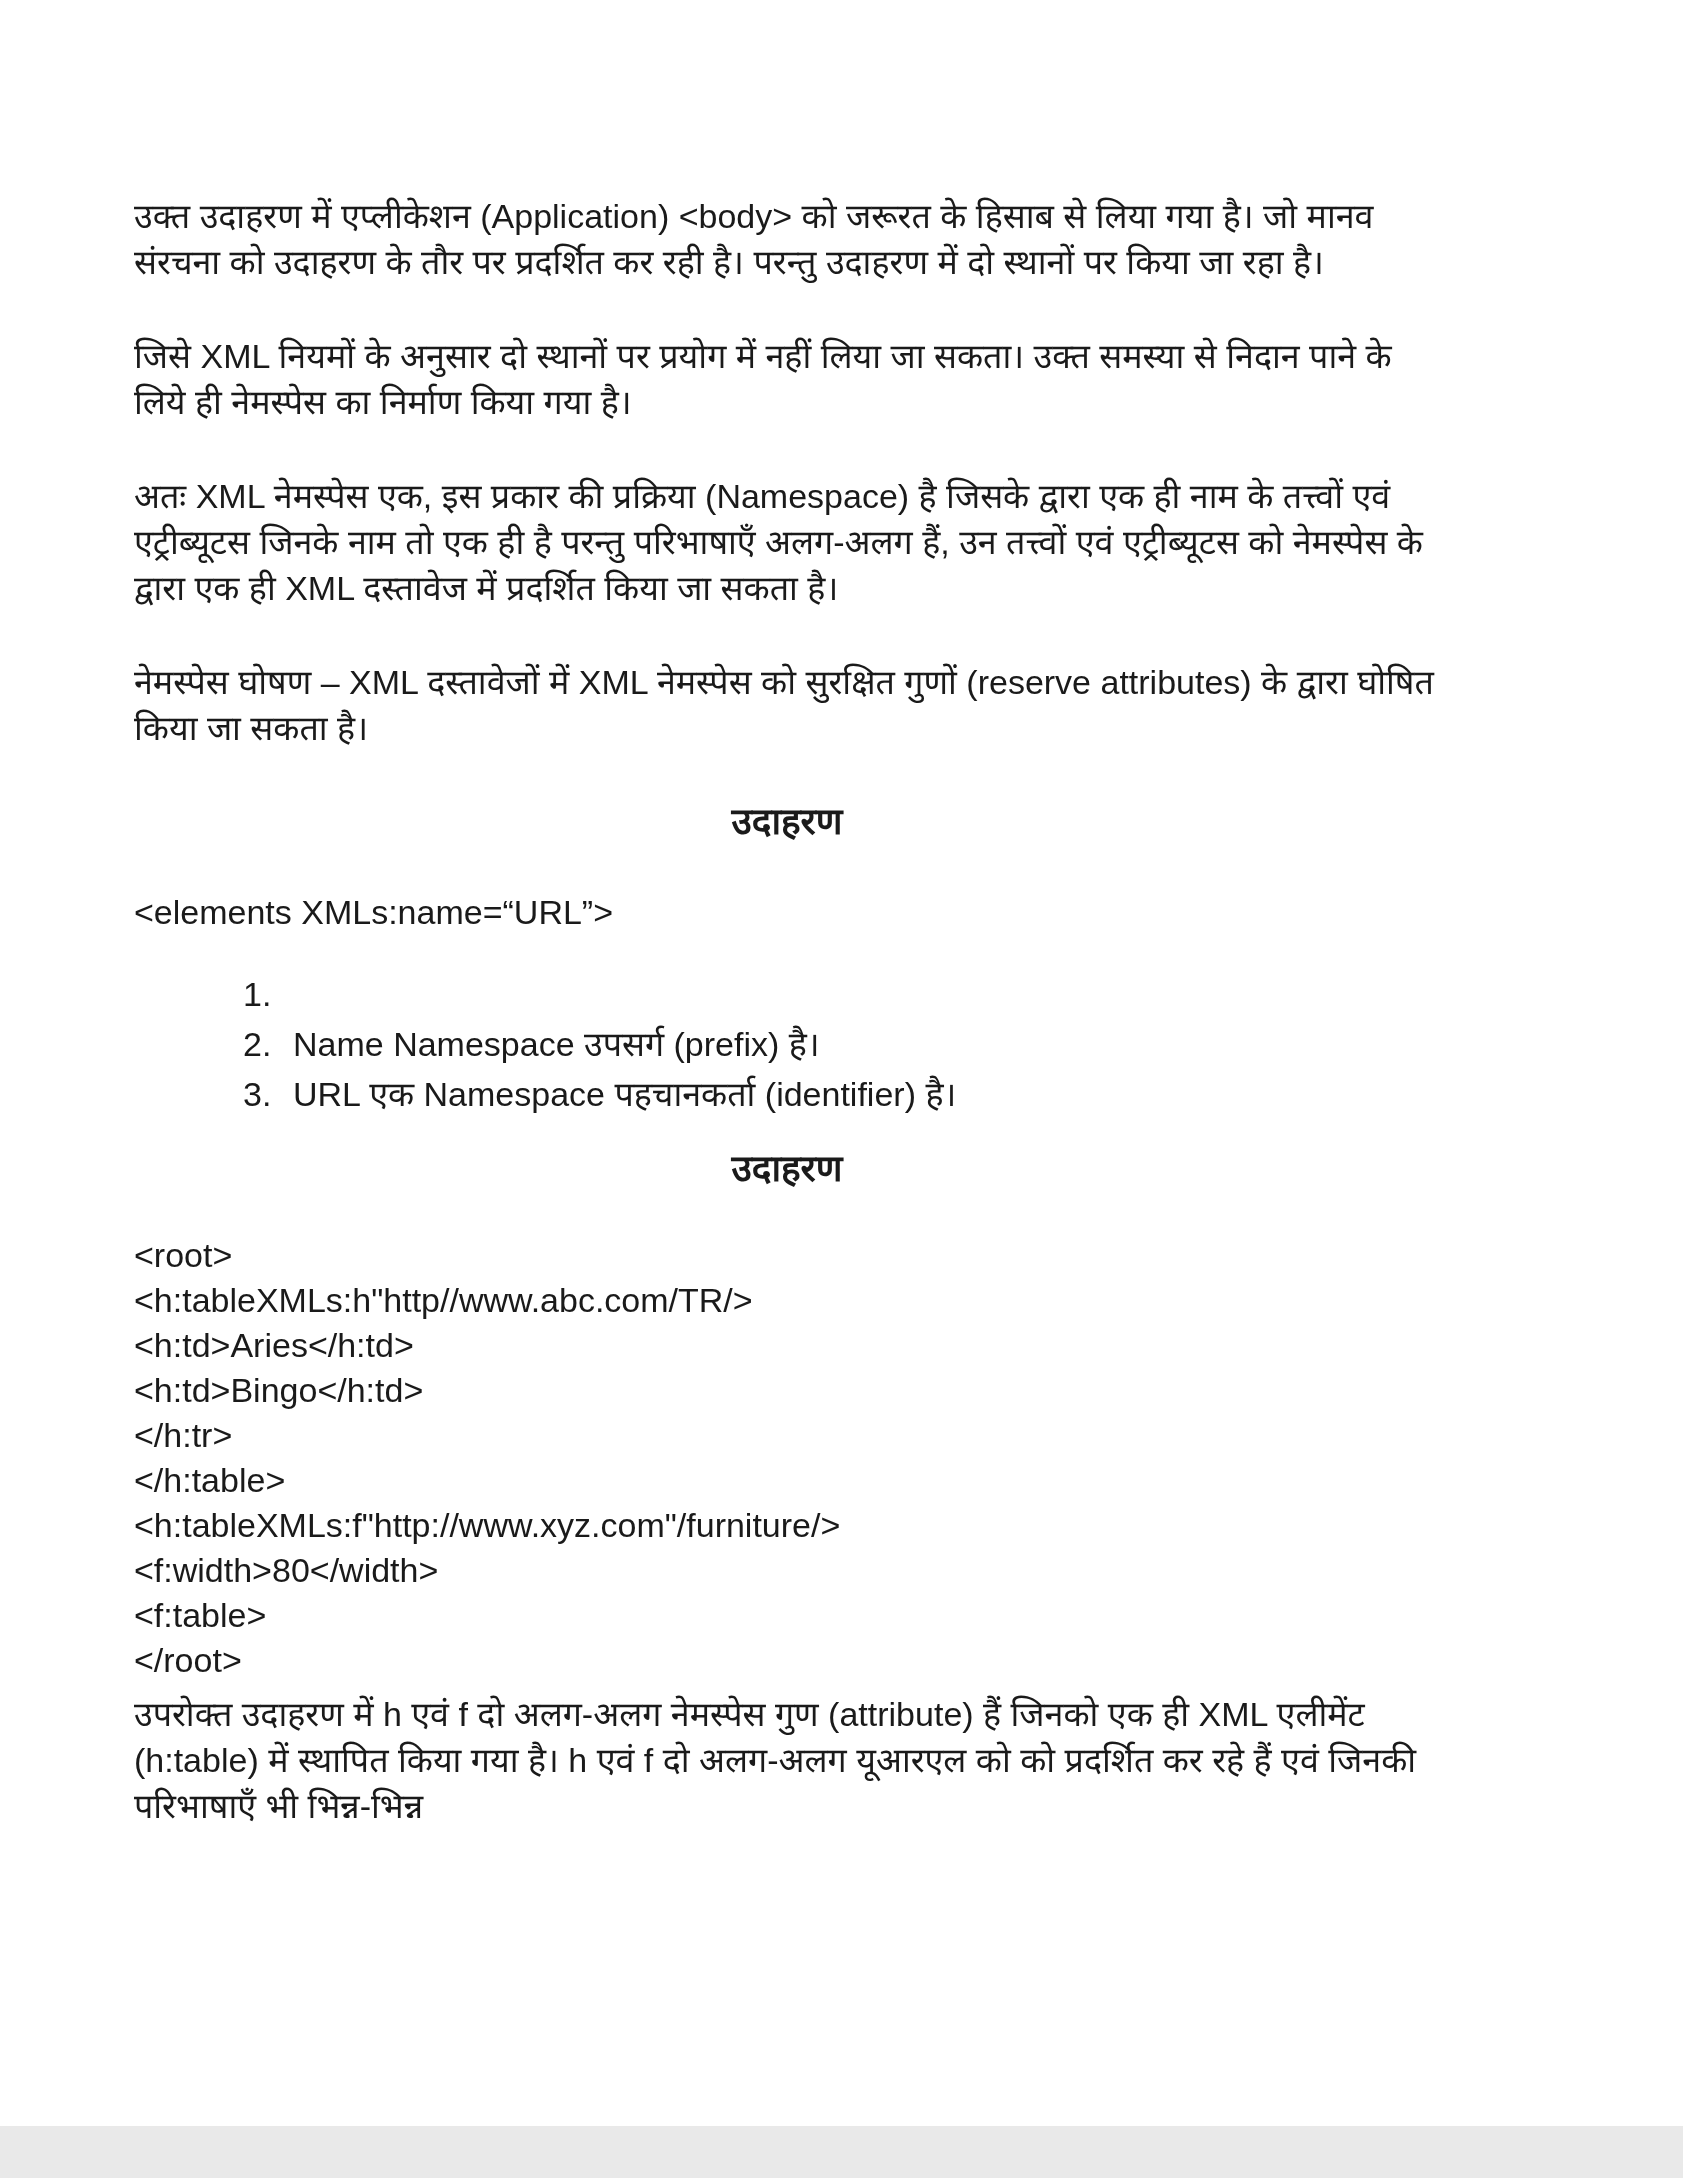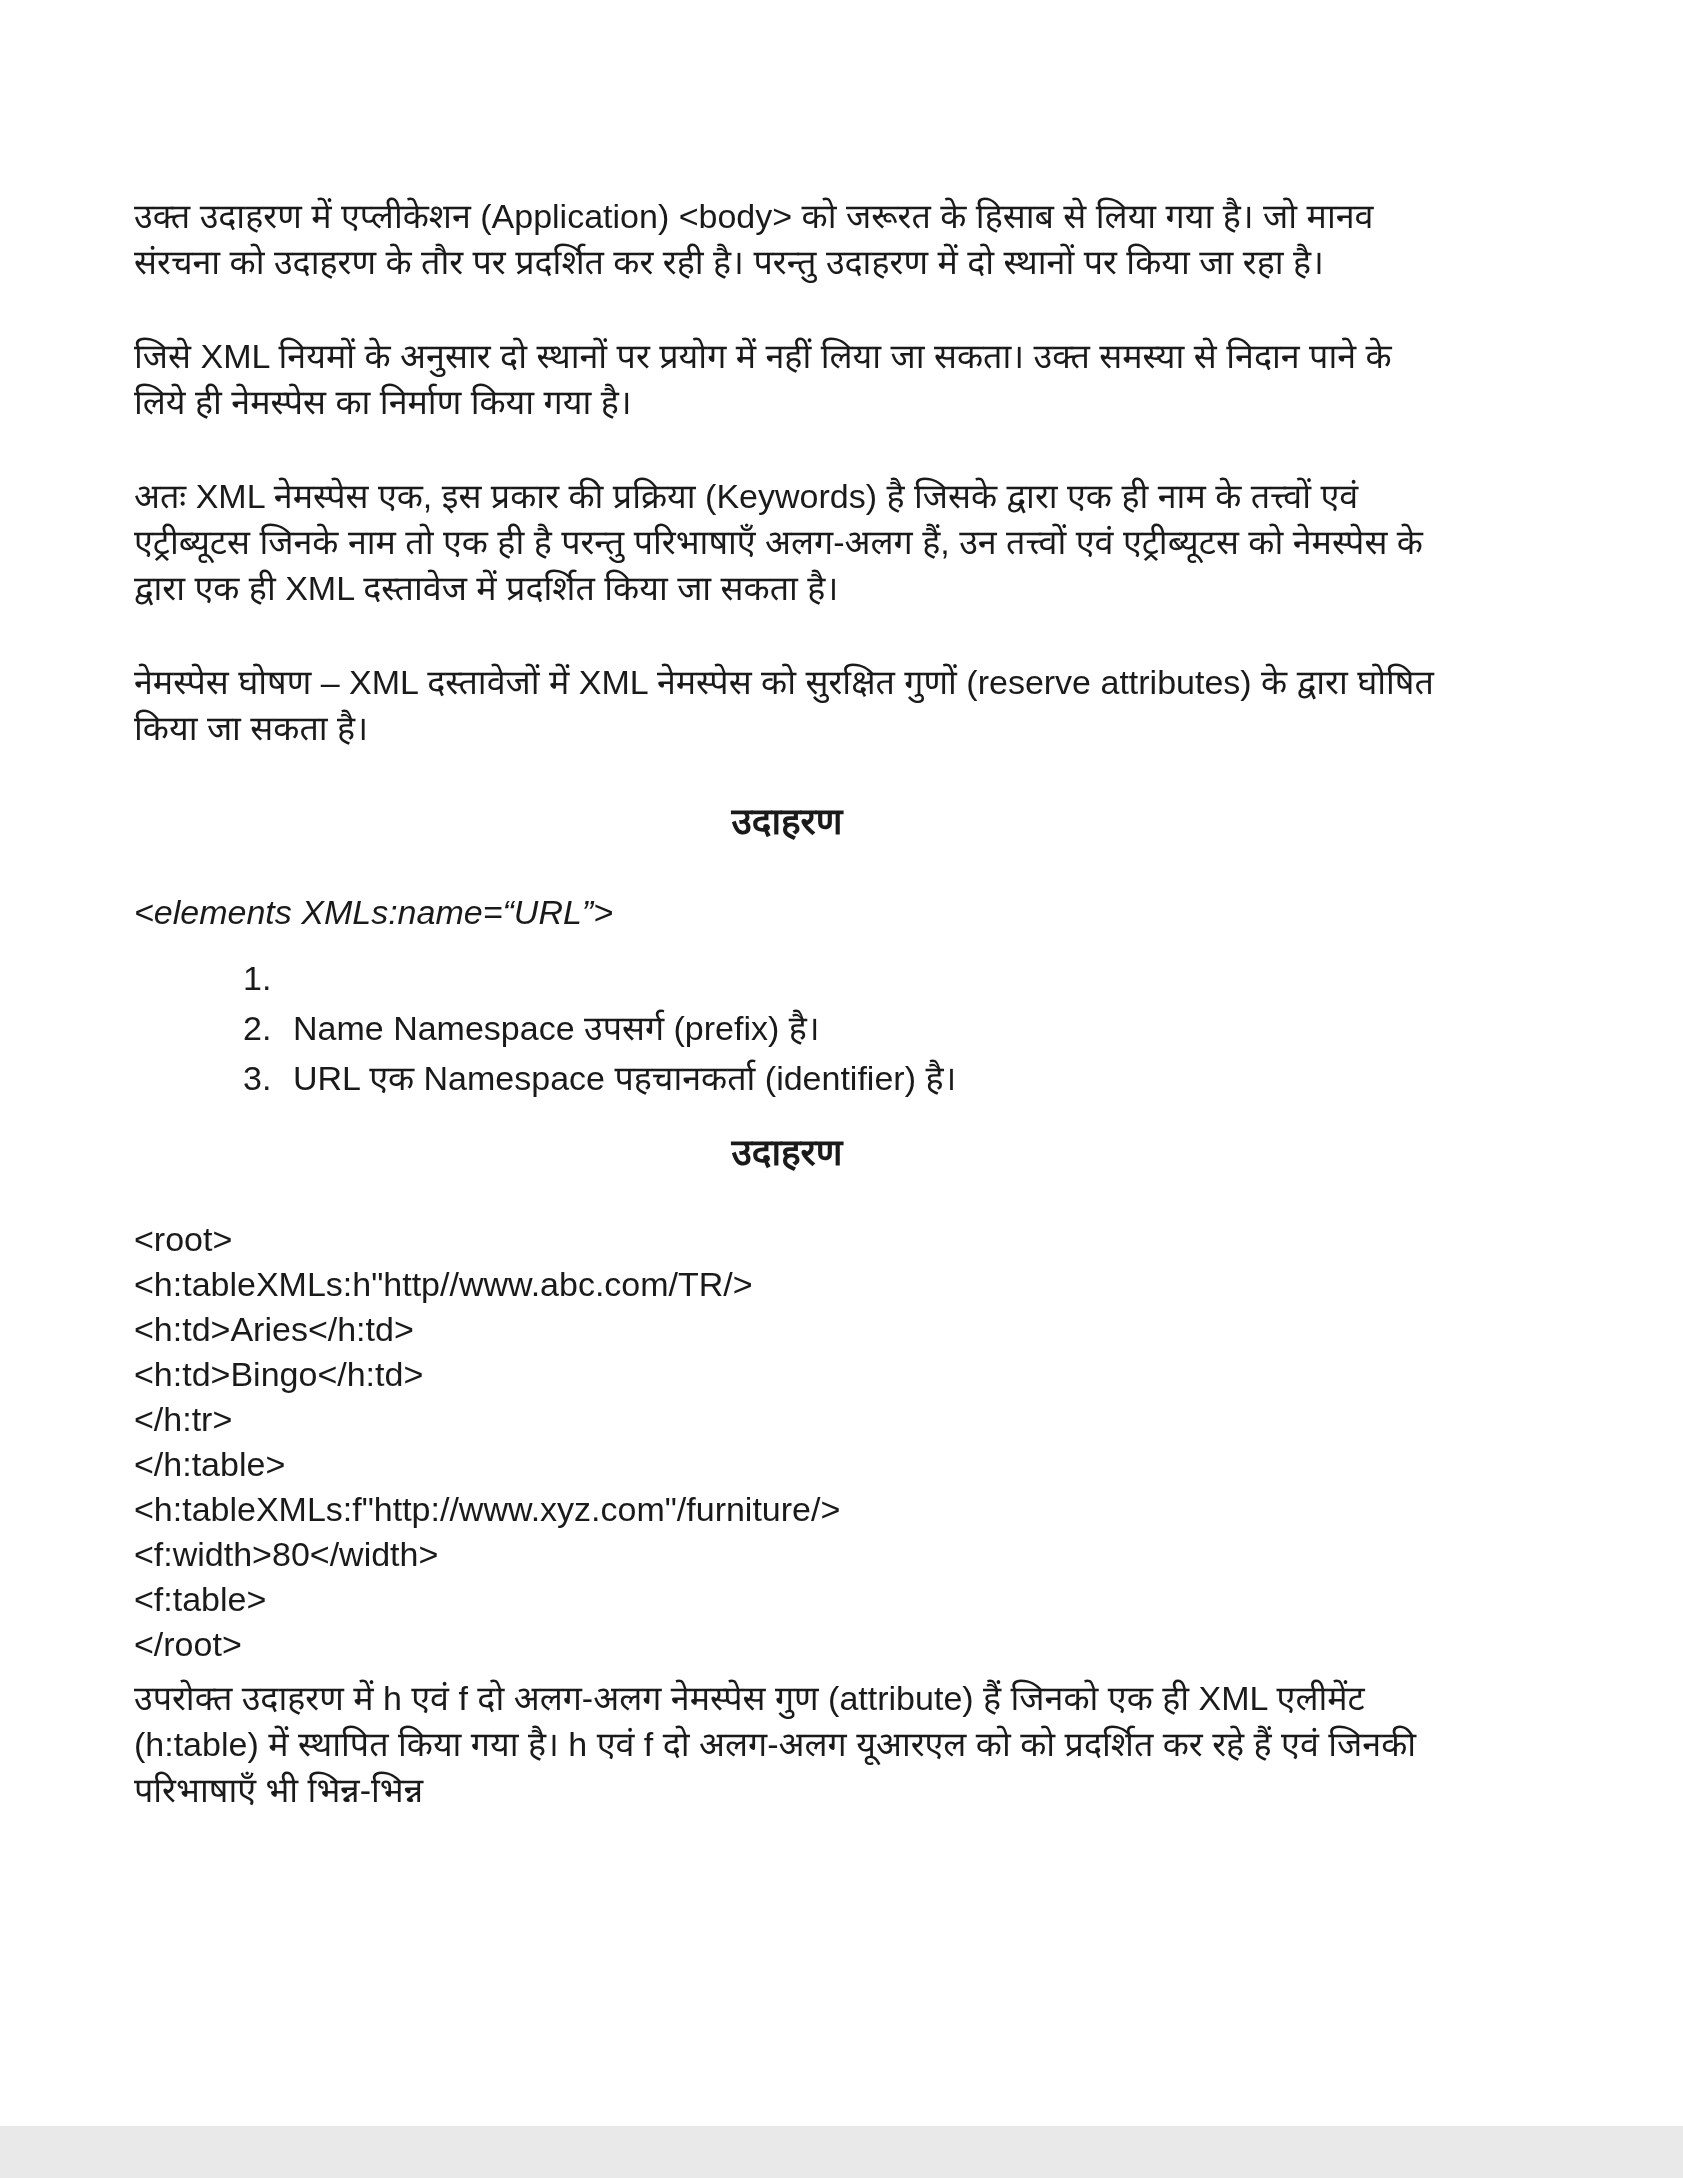--- a/index.html
+++ b/index.html
@@ -20,21 +20,21 @@
   .para { margin: 0 0 48px 0; }
   .para:last-child { margin-bottom: 15px; }
   .section-heading {
     font-weight: bold;
     font-size: 37px;
     line-height: 46px;
     margin: 18px 0 44px 0;
     text-align: center;
   }
   .section-heading.second { margin-top: 27px; margin-bottom: 41px; }
-  .syntax-line { margin: 0 0 18px 0; white-space: nowrap; font-style: italic; }
+  .syntax-line { margin: 0 0 34px 0; white-space: nowrap; }
   .num-list { margin: 0 0 0 109px; padding: 0; }
   .num-list .li {
     display: flex;
     line-height: 50px;
     align-items: baseline;
   }
   .li .li-num {
     flex: 0 0 50px;
     text-align: left;
   }
@@ -45,21 +45,21 @@
 </style>
 </head>
 <body>
 
 <div class="page">
 
   <p class="para">उक्त उदाहरण में एप्लीकेशन (Application) &lt;body&gt; को जरूरत के हिसाब से लिया गया है। जो मानव संरचना को उदाहरण के तौर पर प्रदर्शित कर रही है। परन्तु उदाहरण में दो स्थानों पर किया जा रहा है।</p>
 
   <p class="para">जिसे XML नियमों के अनुसार दो स्थानों पर प्रयोग में नहीं लिया जा सकता। उक्त समस्या से निदान पाने के लिये ही नेमस्पेस का निर्माण किया गया है।</p>
 
-  <p class="para">अतः XML नेमस्पेस एक, इस प्रकार की प्रक्रिया (Keywords) है जिसके द्वारा एक ही नाम के तत्त्वों एवं एट्रीब्यूटस जिनके नाम तो एक ही है परन्तु परिभाषाएँ अलग-अलग हैं, उन तत्त्वों एवं एट्रीब्यूटस को नेमस्पेस के द्वारा एक ही XML दस्तावेज में प्रदर्शित किया जा सकता है।</p>
+  <p class="para">अतः XML नेमस्पेस एक, इस प्रकार की प्रक्रिया (Namespace) है जिसके द्वारा एक ही नाम के तत्त्वों एवं एट्रीब्यूटस जिनके नाम तो एक ही है परन्तु परिभाषाएँ अलग-अलग हैं, उन तत्त्वों एवं एट्रीब्यूटस को नेमस्पेस के द्वारा एक ही XML दस्तावेज में प्रदर्शित किया जा सकता है।</p>
 
   <p class="para">नेमस्पेस घोषण – XML दस्तावेजों में XML नेमस्पेस को सुरक्षित गुणों (reserve attributes) के द्वारा घोषित किया जा सकता है।</p>
 
   <div class="section-heading">उदाहरण</div>
 
   <div class="syntax-line">&lt;elements XMLs:name=“URL”&gt;</div>
 
   <div class="num-list">
     <div class="li">
       <span class="li-num">1.</span>

